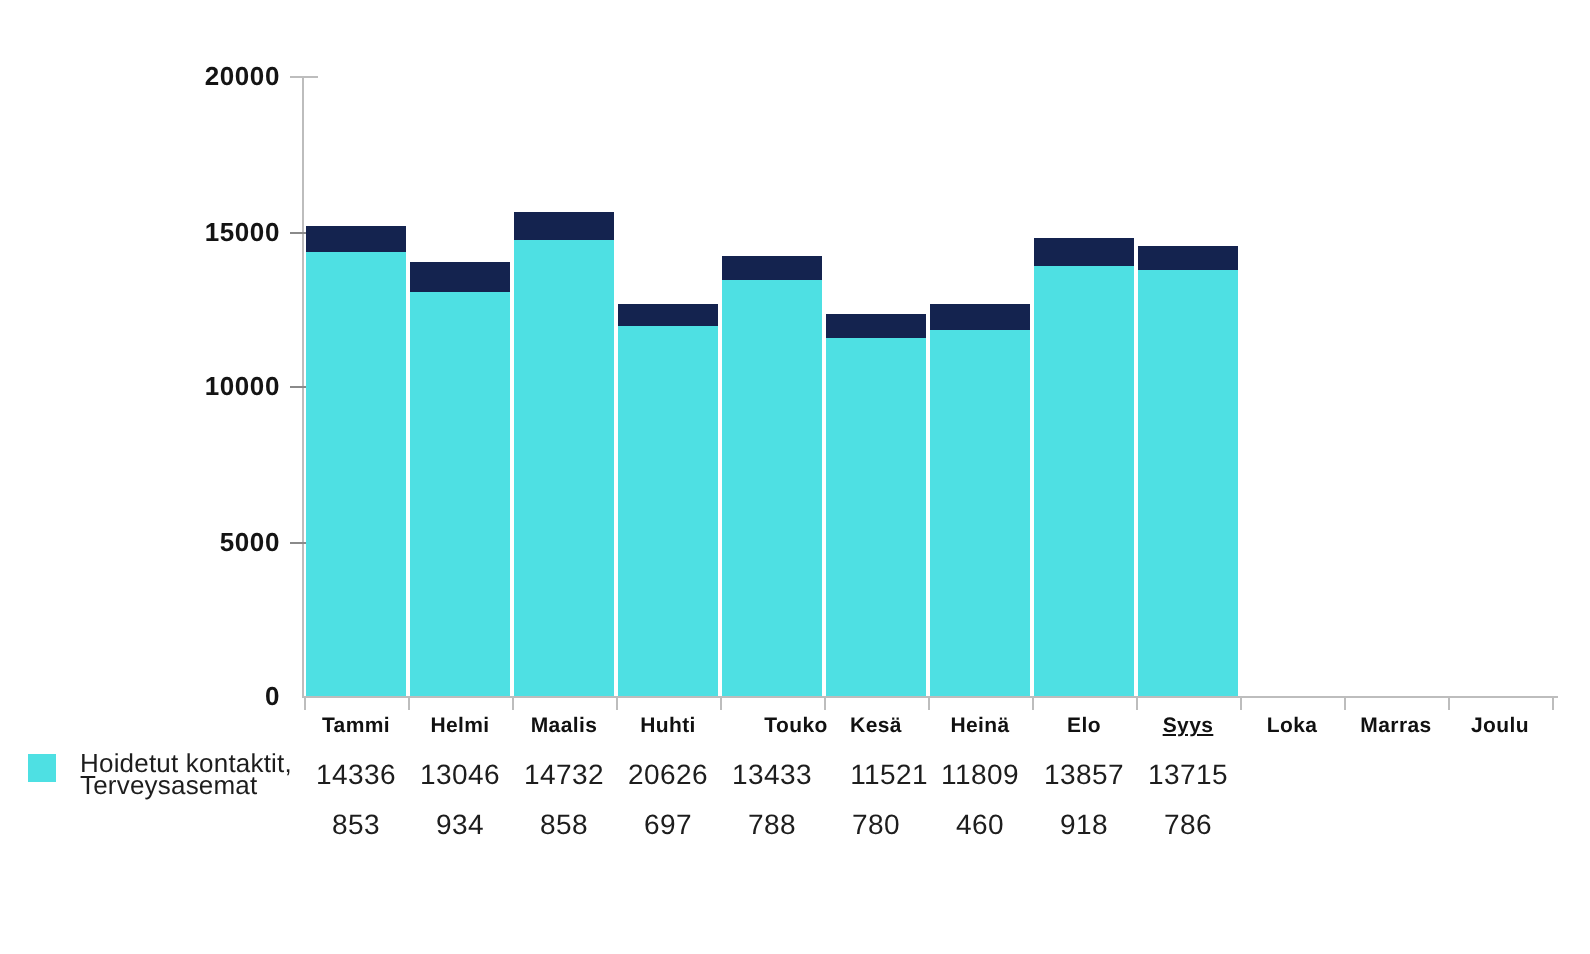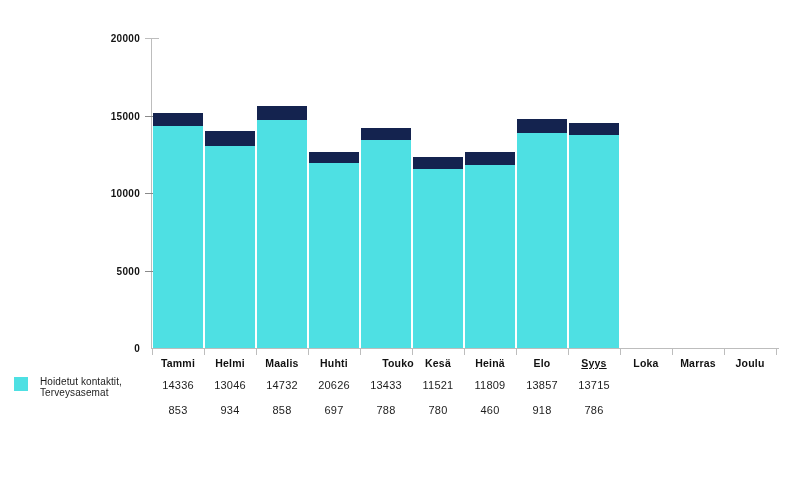--- a/index.html
+++ b/index.html
@@ -54,21 +54,21 @@
     top: 38px;
     width: 14px;
     height: 1px;
     background: #bdbdbd;
   }
   .y-label-wrap {
     position: absolute;
     left: 0;
     width: 140px;
     text-align: right;
-    font-size: 10px;
+    font-size: 13px;
     font-weight: bold;
     letter-spacing: .3px;
     color: #141414;
     transform: translateY(-50%);
   }
 
   .x-tick {
     position: absolute;
     top: 348px;
     width: 1px;
@@ -105,42 +105,42 @@
     white-space: nowrap;
   }
   .col-head {
     top: 5px;
     font-size: 10.5px;
     font-weight: bold;
     letter-spacing: .2px;
     color: #111111;
   }
   .cell {
-    font-size: 11px;
+    font-size: 14px;
     color: #1d1d1d;
     letter-spacing: .2px;
   }
   .row1 { top: 27px; }
   .row2 { top: 52px; }
 
   .legend-item {
     position: absolute;
     left: 14px;
     display: flex;
     align-items: flex-start;
   }
   .legend-swatch {
     width: 14px;
     height: 14px;
     flex: 0 0 14px;
     margin-top: 1px;
   }
   .legend-text {
     margin-left: 12px;
-    font-size: 10px;
+    font-size: 13px;
     line-height: 11px;
     color: #1d1d1d;
     letter-spacing: .1px;
     max-width: 110px;
   }
   .legend-1 { top: 24px; }
   .legend-2 { top: 50px; }
 </style>
 </head>
 <body>
@@ -231,21 +231,21 @@
         <div class="col-head" style="left: 620px;">Loka</div>
         <div class="col-head" style="left: 672px;">Marras</div>
         <div class="col-head" style="left: 724px;">Joulu</div>
       </div>
     <div id="row-1">
         <div class="cell row1" style="left: 152px;">14336</div>
         <div class="cell row1" style="left: 204px;">13046</div>
         <div class="cell row1" style="left: 256px;">14732</div>
         <div class="cell row1" style="left: 308px;">20626</div>
         <div class="cell row1" style="left: 360px;">13433</div>
-        <div class="cell row1" style="left: 412px;">11521</div>
+        <div class="cell row1" style="left: 412px; text-align: right;">11521</div>
         <div class="cell row1" style="left: 464px;">11809</div>
         <div class="cell row1" style="left: 516px;">13857</div>
         <div class="cell row1" style="left: 568px;">13715</div>
         <div class="cell row1" style="left: 620px;"></div>
         <div class="cell row1" style="left: 672px;"></div>
         <div class="cell row1" style="left: 724px;"></div>
       </div>
     <div id="row-2">
         <div class="cell row2" style="left: 152px;">853</div>
         <div class="cell row2" style="left: 204px;">934</div>

